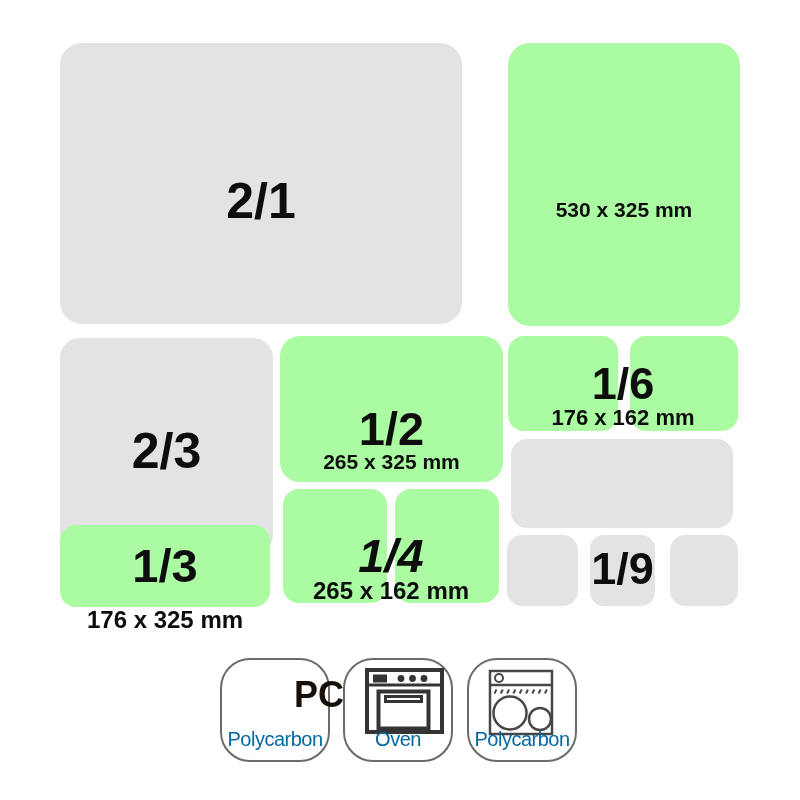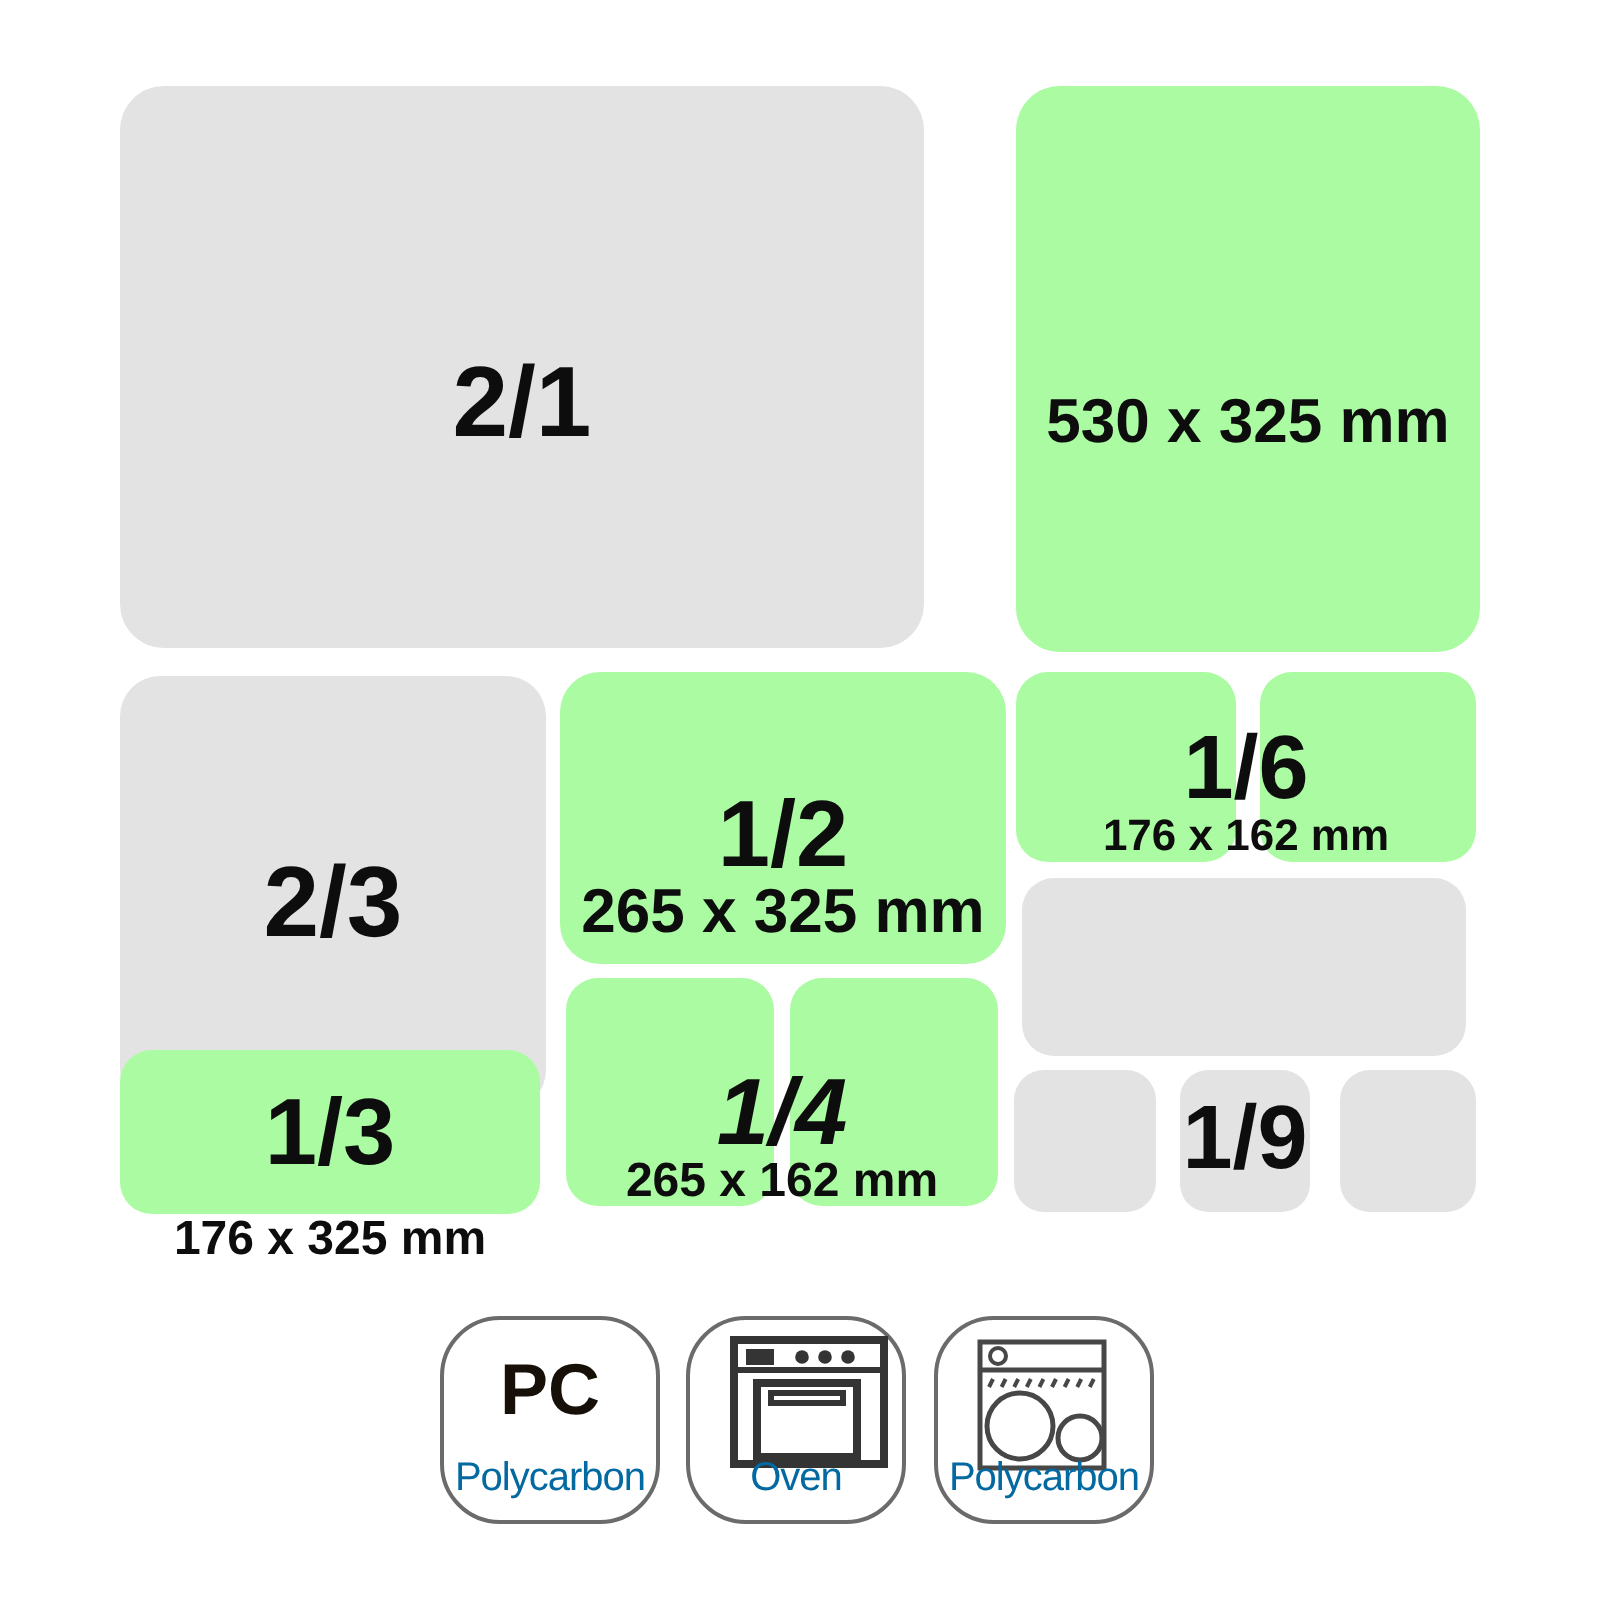--- a/index.html
+++ b/index.html
@@ -16,21 +16,21 @@
     background:#ffffff;
     font-family:"Liberation Sans", sans-serif;
     color:var(--label);
     overflow:hidden;
   }
   .pan{position:absolute;display:flex;flex-direction:column;align-items:center;justify-content:center;}
   .pan.green{background:var(--green);}
   .pan.gray{background:var(--gray);}
   .overlay{position:absolute;display:flex;flex-direction:column;align-items:center;justify-content:center;pointer-events:none;}
   .size-label{font-weight:700;line-height:0.92;white-space:nowrap;}
-  .dims{font-weight:700;font-size:31px;line-height:1.15;white-space:nowrap;}
+  .dims{font-weight:700;font-size:21px;line-height:1.15;white-space:nowrap;}
   .dims-below{position:absolute;font-weight:700;font-size:24px;text-align:center;white-space:nowrap;}
 
   
   #pan-2-1{left:60px;top:43px;width:402px;height:281px;border-radius:22px;}
   #pan-2-1 .size-label{font-size:50px;transform:translateY(17px);}
   #pan-1-1{left:508px;top:43px;width:232px;height:283px;border-radius:22px;}
   #pan-1-1 .inner{transform:translateY(26px);display:flex;flex-direction:column;align-items:center;}
   #pan-1-1 .size-label{font-size:47px;}
   #pan-2-3{left:60px;top:338px;width:213px;height:217px;border-radius:20px;}
   #pan-2-3 .size-label{font-size:50px;transform:translateY(4px);}
@@ -60,21 +60,21 @@
   .badge{
     position:absolute;top:658px;width:110px;height:104px;
     border:2px solid var(--badge_border);border-radius:30px;
     background:#ffffff;box-sizing:border-box;
   }
   #badge-pc{left:220px;}
   #badge-oven{left:343px;}
   #badge-dishwasher{left:467px;}
   .badge .abbr{
     position:absolute;top:14px;left:0;width:100%;
-    text-align:center;font-weight:700;font-size:36px;color:#161008;
+    text-align:center;font-weight:700;font-size:36px;color:#161008;padding-left:44px;
   }
   .badge .badge-label{
     position:absolute;bottom:9px;left:0;width:100%;
     text-align:center;font-size:20px;color:#0369a1;letter-spacing:-0.5px;white-space:nowrap;
   }
   .badge svg{position:absolute;top:0;left:0;}
 </style>
 </head>
 <body>
 

